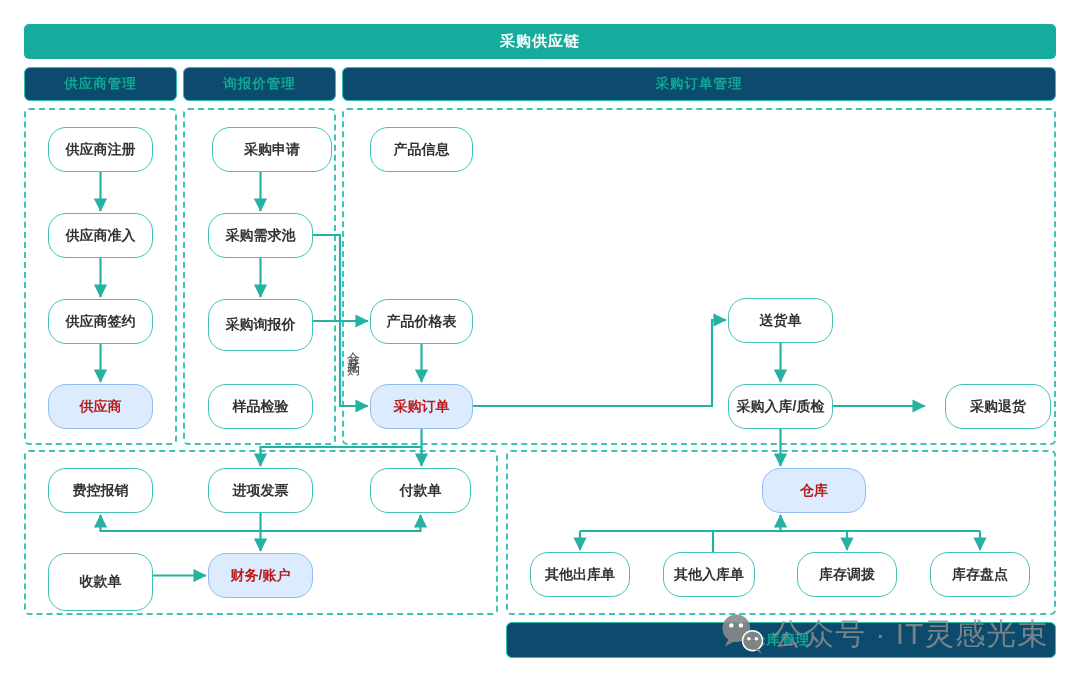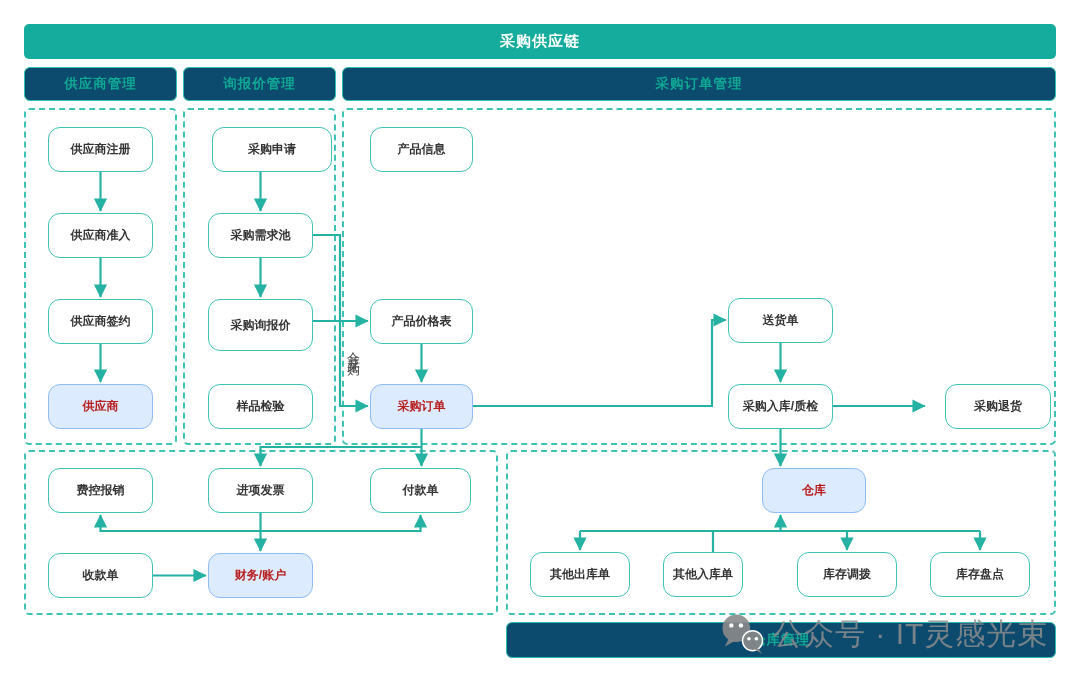--- a/index.html
+++ b/index.html
@@ -14,22 +14,22 @@
     letter-spacing:1px;
   }
   .hdr {
     position:absolute; background:#0c4a6e; border:1.5px solid #2EBFB0; border-radius:6px;
     color:#0FA893; font-weight:700; font-size:13.5px;
     display:flex; align-items:center; justify-content:center; letter-spacing:1px;
     box-sizing:border-box;
   }
   .container { position:absolute; border:2px dashed #3EC3B5; border-radius:5px; box-sizing:border-box; }
   .node {
-    position:absolute; background:#ffffff; border:1.5px solid #3EC3B5; border-radius:12px;
-    color:#333333; font-weight:600; font-size:12px;
+    position:absolute; background:#ffffff; border:1.5px solid #3EC3B5; border-radius:18px;
+    color:#333333; font-weight:600; font-size:14px;
     display:flex; align-items:center; justify-content:center; box-sizing:border-box;
     white-space:nowrap;
   }
   .node.blue { background:#DCEBFD; border-color:#8FBCF2; color:#b91c1c; }
   .vlabel {
     position:absolute; writing-mode:vertical-rl; color:#4a4a4a; font-size:13px;
     font-weight:500; letter-spacing:4px; line-height:14px;
   }
   .watermark {
     position:absolute; display:flex; align-items:center; gap:7px; pointer-events:none;
@@ -105,26 +105,26 @@
   <div class="node blue" style="left:370px; top:384px; width:103px; height:45px;">采购订单</div>
   <div class="node" style="left:728px; top:298px; width:105px; height:45px;">送货单</div>
   <div class="node" style="left:728px; top:384px; width:105px; height:45px;">采购入库/质检</div>
   <div class="node" style="left:945px; top:384px; width:106px; height:45px;">采购退货</div>
 
   <div class="vlabel" style="left:346px; top:341px;">合并采购</div>
 
   <div class="node" style="left:48px; top:468px; width:105px; height:45px;">费控报销</div>
   <div class="node" style="left:208px; top:468px; width:105px; height:45px;">进项发票</div>
   <div class="node" style="left:370px; top:468px; width:101px; height:45px;">付款单</div>
-  <div class="node" style="left:48px; top:553px; width:105px; height:45px;">收款单</div>
+  <div class="node" style="left:48px; top:553px; width:105px; height:58px;">收款单</div>
   <div class="node blue" style="left:208px; top:553px; width:105px; height:45px;">财务/账户</div>
 
   <div class="node blue" style="left:729px; top:468px; width:104px; height:45px;margin-left:33px;">仓库</div>
   <div class="node" style="left:530px; top:552px; width:100px; height:45px;">其他出库单</div>
-  <div class="node" style="left:663px; top:552px; width:80px; height:45px;">其他入库单</div>
+  <div class="node" style="left:663px; top:552px; width:92px; height:45px;">其他入库单</div>
   <div class="node" style="left:797px; top:552px; width:100px; height:45px;">库存调拨</div>
   <div class="node" style="left:930px; top:552px; width:100px; height:45px;">库存盘点</div>
 
   <div class="hdr" style="left:506px; top:622px; width:550px; height:36px;">仓库管理</div>
 
   <div class="watermark" style="left:720px; top:613px;">
     <span style="display:inline-flex;">
       <svg width="46" height="42" viewBox="0 0 48 44">
         <g fill="rgba(138,138,138,0.9)">
           <circle cx="17" cy="16" r="14.5"></circle>

